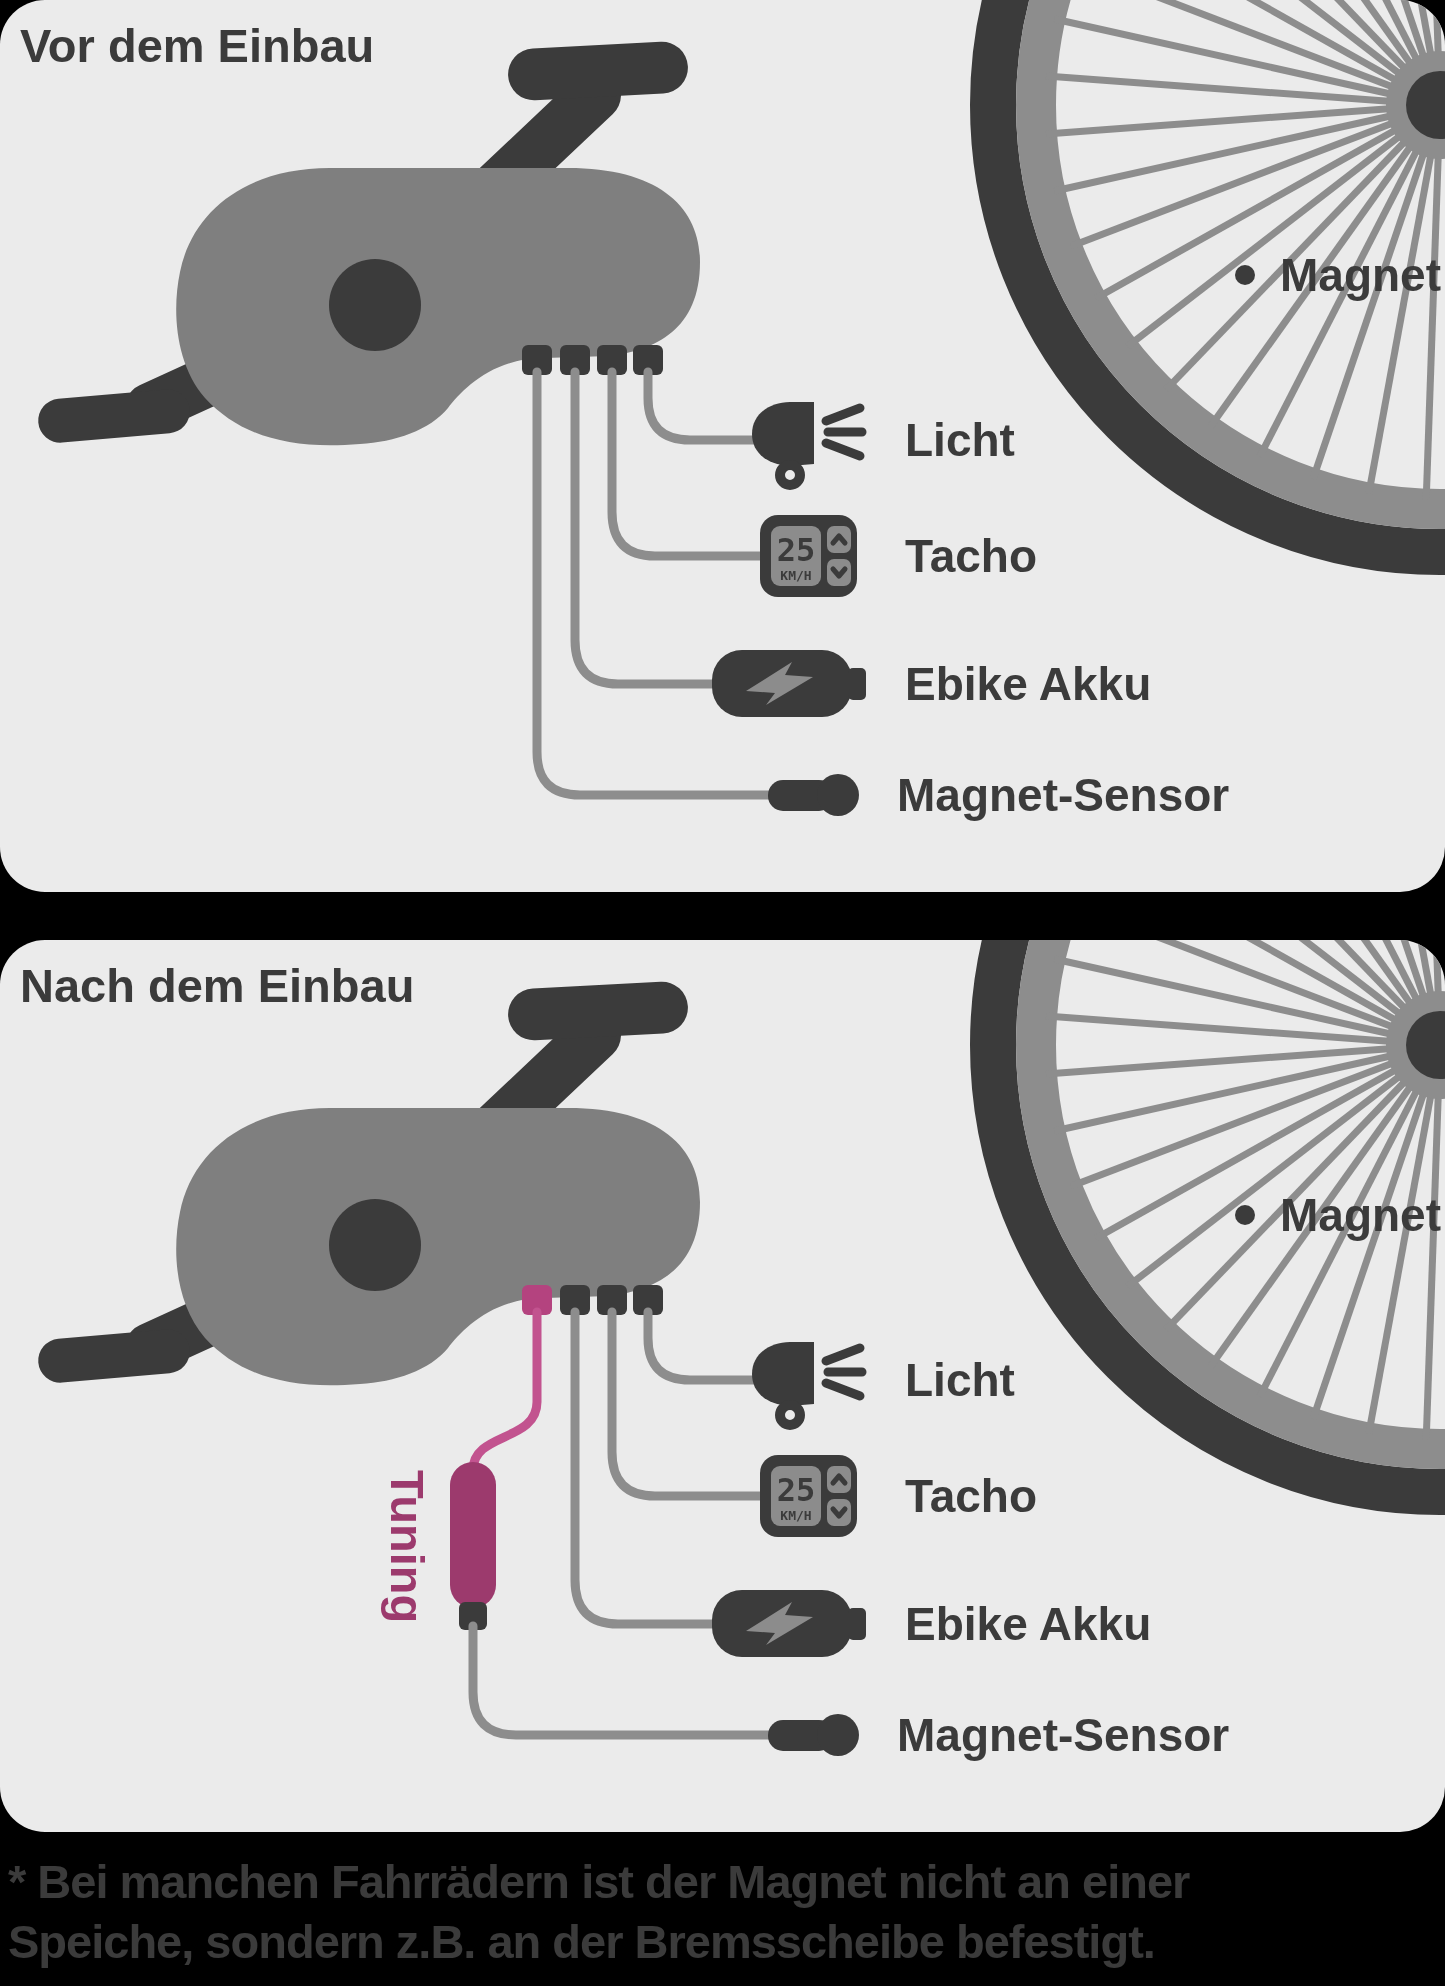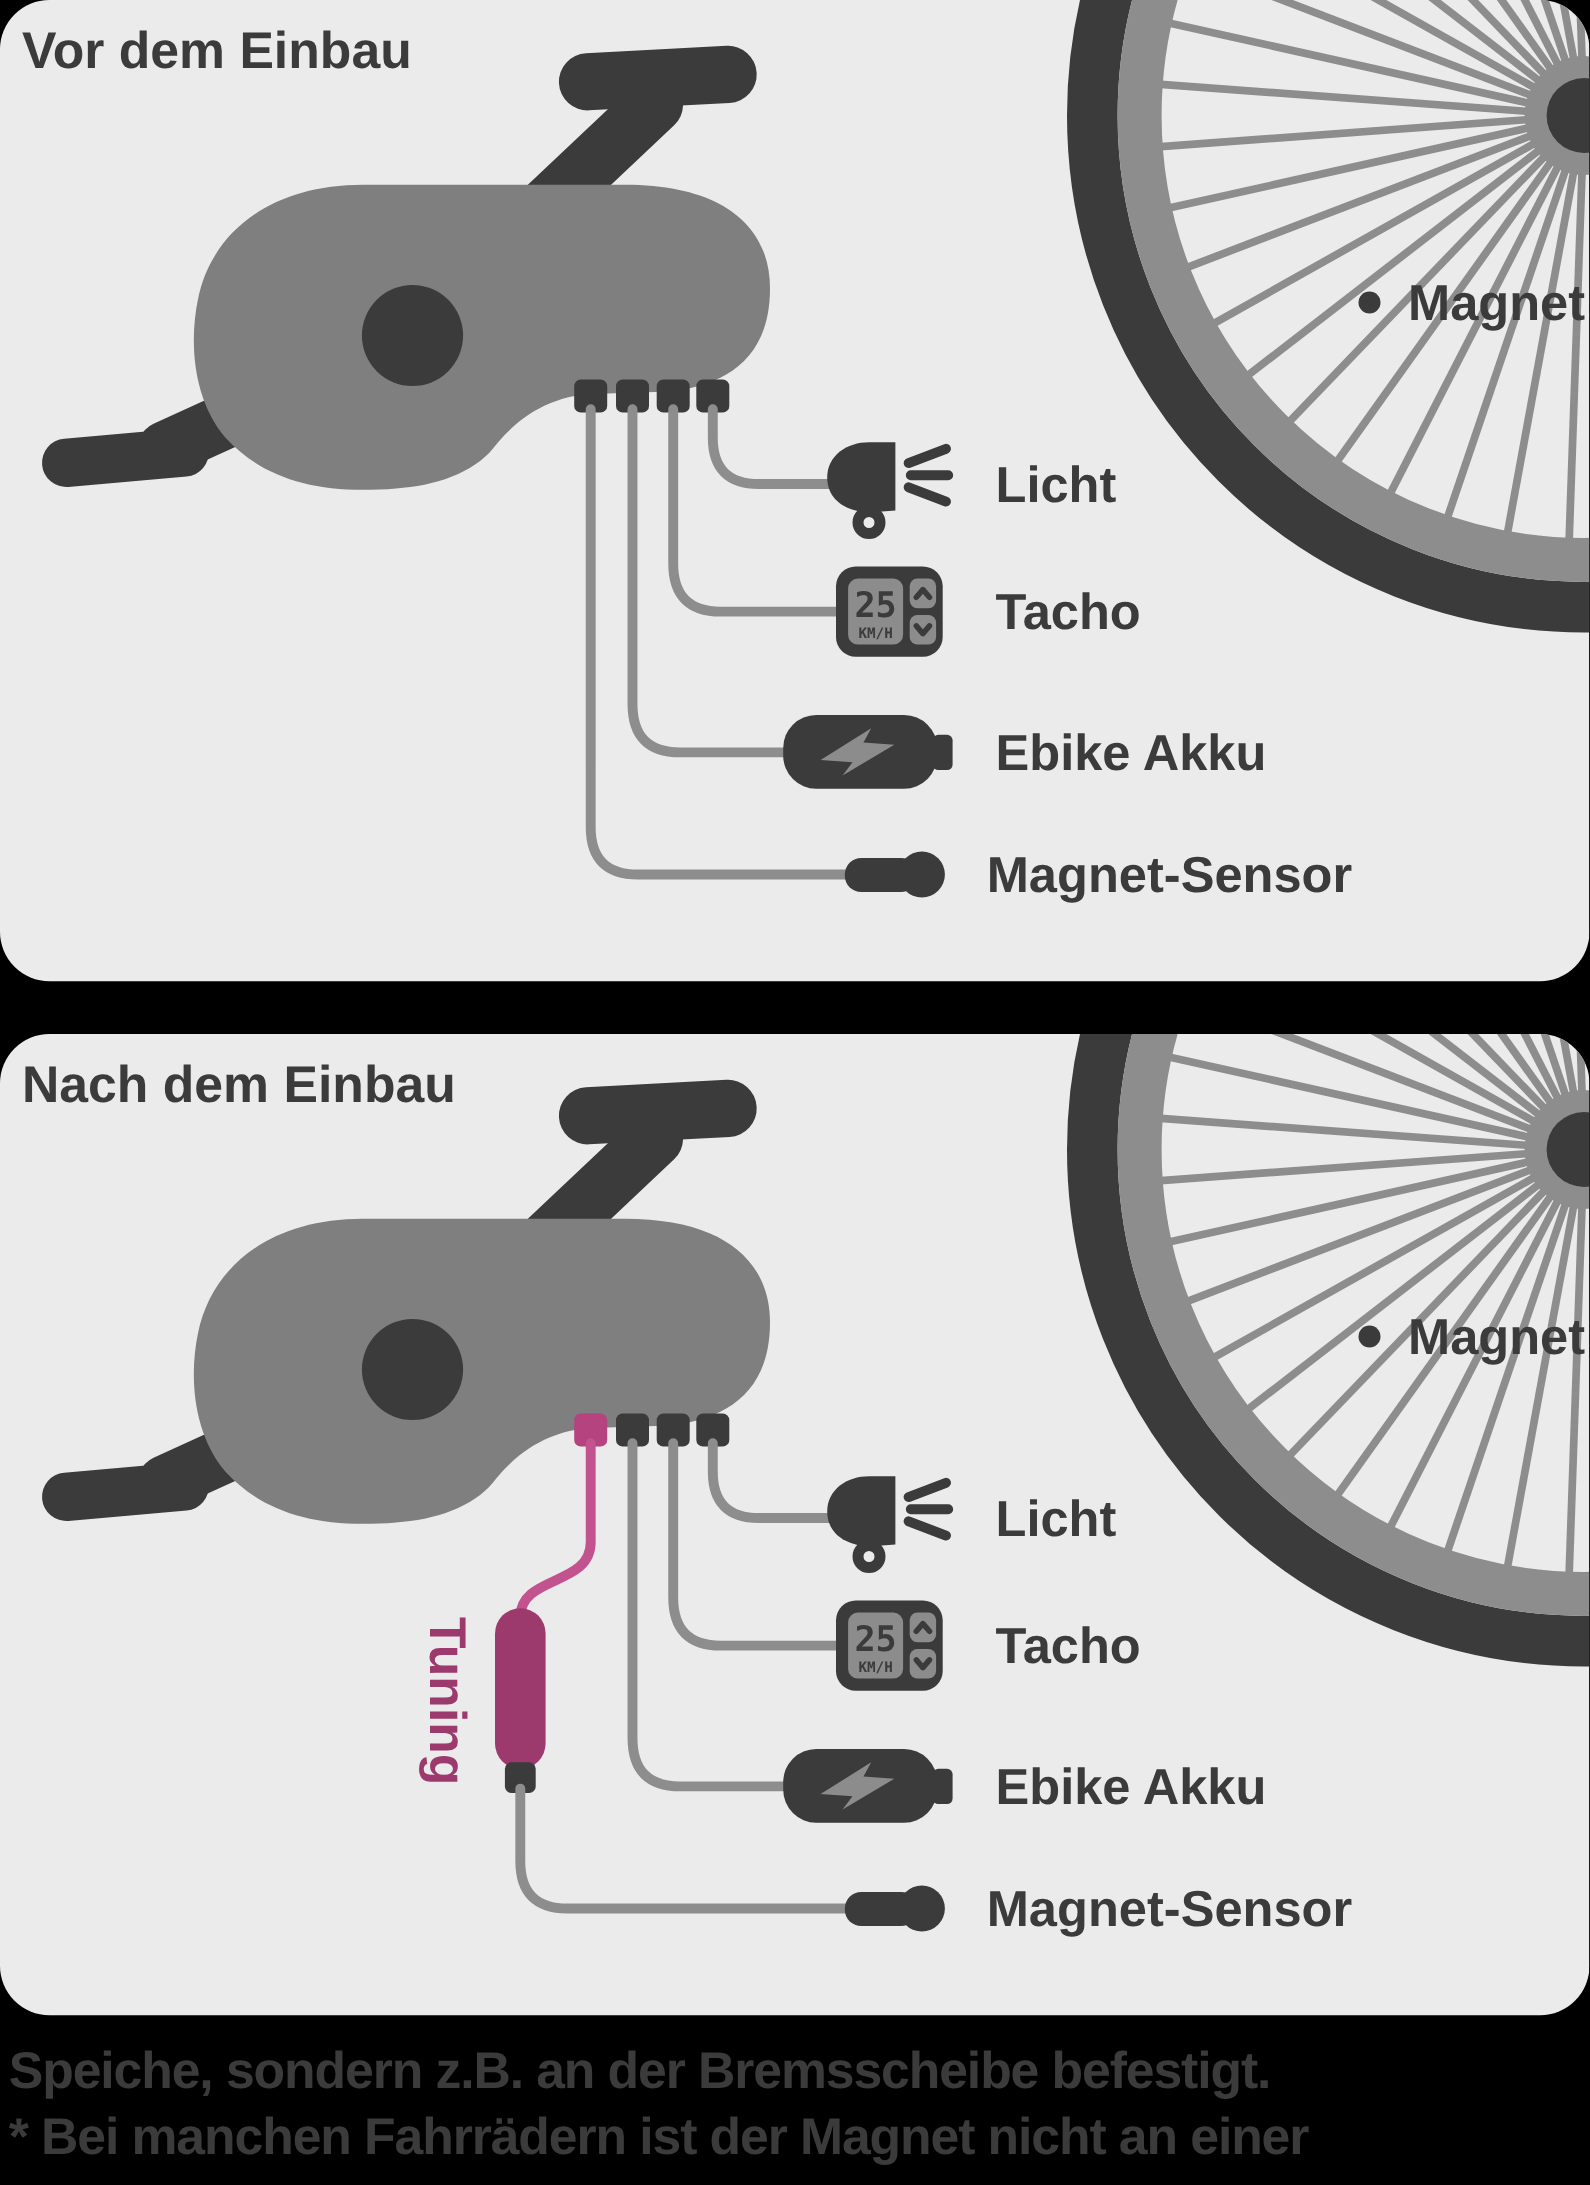--- a/index.html
+++ b/index.html
@@ -174,16 +174,16 @@
         <text x="905" y="700" font-size="46" font-weight="bold" fill="#3b3b3b">Ebike Akku</text>
         <g>
           <rect x="768" y="780" width="66" height="31" rx="15" fill="#3b3b3b"></rect>
           <circle cx="838" cy="795" r="21" fill="#3b3b3b"></circle>
         </g>
         <text x="897" y="811" font-size="46" font-weight="bold" fill="#3b3b3b">Magnet-Sensor</text>
         <text x="20" y="62" font-size="47" font-weight="bold" fill="#3b3b3b">Nach dem Einbau</text>
       </svg>
     </div>
   <div class="footnote">
+    <div>* Bei manchen Fahrrädern ist der Magnet nicht an einer</div>
     <div>Speiche, sondern z.B. an der Bremsscheibe befestigt.</div>
-    <div>* Bei manchen Fahrrädern ist der Magnet nicht an einer</div>
   </div>
 </div>
 
 </body></html>

